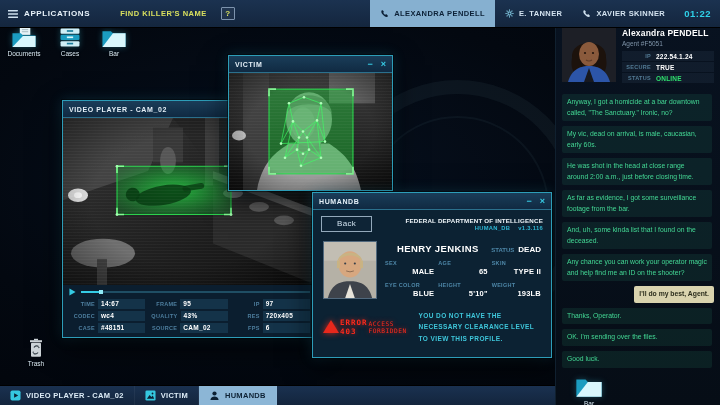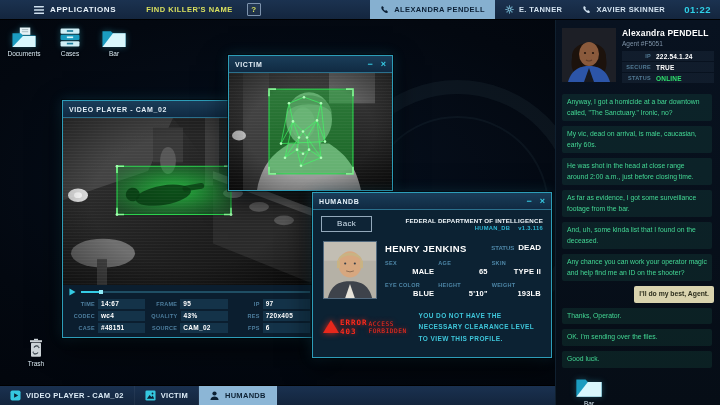--- a/index.html
+++ b/index.html
@@ -6,23 +6,23 @@
   html,body { background:#000; }
   #screen {
     position:relative; width:720px; height:405px; overflow:hidden;
     background:radial-gradient(ellipse at 40% 45%, #071120 0%, #030810 55%, #01040a 100%);
     font-family:"Liberation Sans","DejaVu Sans",sans-serif;
     color:#dceaf5; user-select:none;
   }
   .up { text-transform:uppercase; }
 
   
-  #topbar { position:absolute; top:0; left:0; width:720px; height:20px; z-index:60;
+  #topbar { position:absolute; top:0; left:0; width:720px; height:28px; z-index:60;
     display:flex; align-items:stretch; background:linear-gradient(#1b3250,#14263e);
-    border-bottom:1px solid #000;padding-left:26px; }
+    border-bottom:1px solid #000; }
   .tb-left { display:flex; align-items:center; gap:6px; padding:0 8px; }
   .tb-apps-label { font-size:8px; font-weight:bold; letter-spacing:.6px; color:#e8f2fa; }
   .tb-objective { display:flex; align-items:center; margin-left:22px; font-size:7.5px; font-weight:bold;
     letter-spacing:.5px; color:#d9e05e; }
   .tb-help { width:14px; height:13px; margin-left:14px; align-self:center; display:flex; align-items:center;
     justify-content:center; border:1px solid #7d93ad; border-radius:1px; color:#d9e05e;
     font-size:8px; font-weight:bold; background:rgba(255,255,255,.04); }
   .tb-spacer { flex:1; }
   .tb-contact { display:flex; align-items:center; gap:5px; padding:0 10px; font-size:7.5px;
     font-weight:bold; letter-spacing:.4px; color:#d4e3f0; }
@@ -84,21 +84,21 @@
   .back-btn { padding:2px 15px 3px; border:1px solid #93a9bb; background:#0e2436; color:#cfe0ee;
     font-size:8px; letter-spacing:.3px; }
   .hdb-dept { margin-left:auto; text-align:right; }
   .hdb-dept-line1 { font-size:6.2px; font-weight:bold; color:#f0f6fa; letter-spacing:.2px; }
   .hdb-dept-line2 { font-size:5.8px; font-weight:bold; color:#2fb6d4; letter-spacing:.3px;
     display:flex; justify-content:flex-end; gap:8px; margin-top:1px; }
   .hdb-profile { display:flex; padding:4px 10px 0; gap:8px; }
   .hdb-photo { flex:0 0 54px; height:58px; border:1px solid #51697d; background:#b5b1a6; }
   .hdb-photo svg { width:100%; height:100%; display:block; }
   .hdb-right { flex:1; padding-top:2px; }
-  .hdb-name-row { display:flex; align-items:flex-start; }
+  .hdb-name-row { display:flex; align-items:flex-end;margin-left:12px; }
   .hdb-name { font-size:9.5px; font-weight:bold; color:#fff; letter-spacing:.4px; }
   .hdb-status { margin-left:auto; display:flex; gap:4px; align-items:baseline; }
   .hdb-status-label { font-size:6px; font-weight:bold; color:#4e87a8; }
   .hdb-status-value { font-size:8px; font-weight:bold; color:#fff; }
   .hdb-fields { margin-top:6px; display:grid; grid-template-columns:1fr 1fr 1fr; gap:6px 4px; }
   .f-label { font-size:5.5px; font-weight:bold; color:#4e87a8; letter-spacing:.3px; }
   .f-value { font-size:7.5px; font-weight:bold; color:#fff; margin-top:1px; letter-spacing:.2px;text-align:right; }
   .hdb-error { margin-top:7px; padding:4px 10px; display:flex; align-items:center; gap:12px; }
   .err-left { flex:0 0 80px; display:flex; flex-direction:row; align-items:center; gap:1px;
     font-family:"DejaVu Sans Mono",monospace; color:#ff2a1c; text-shadow:0 0 5px rgba(255,40,20,.7); }

